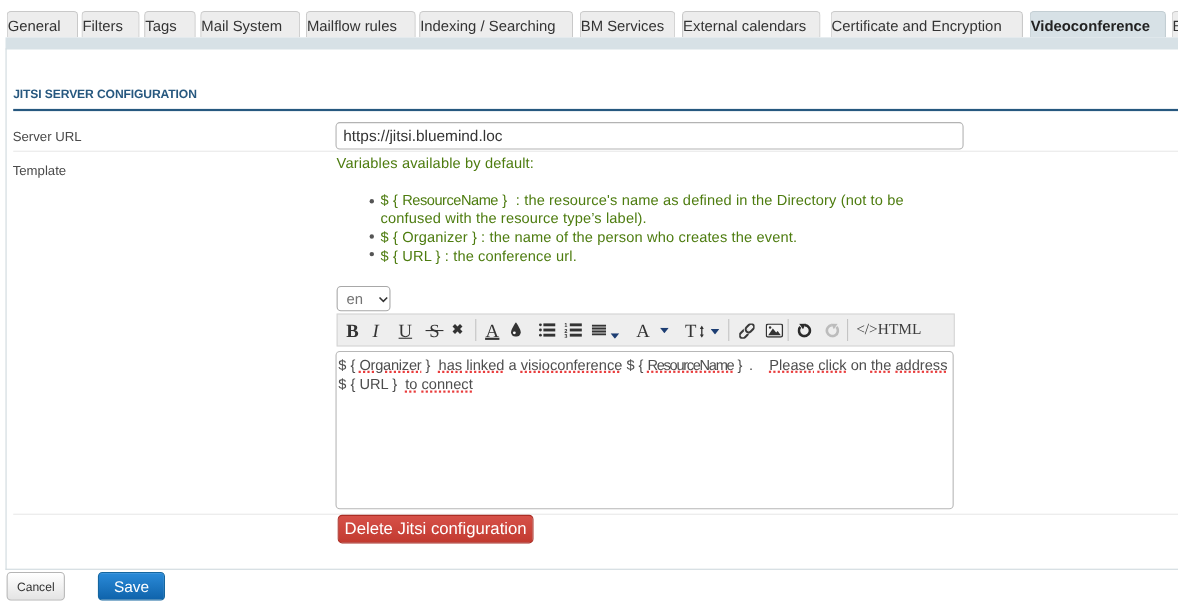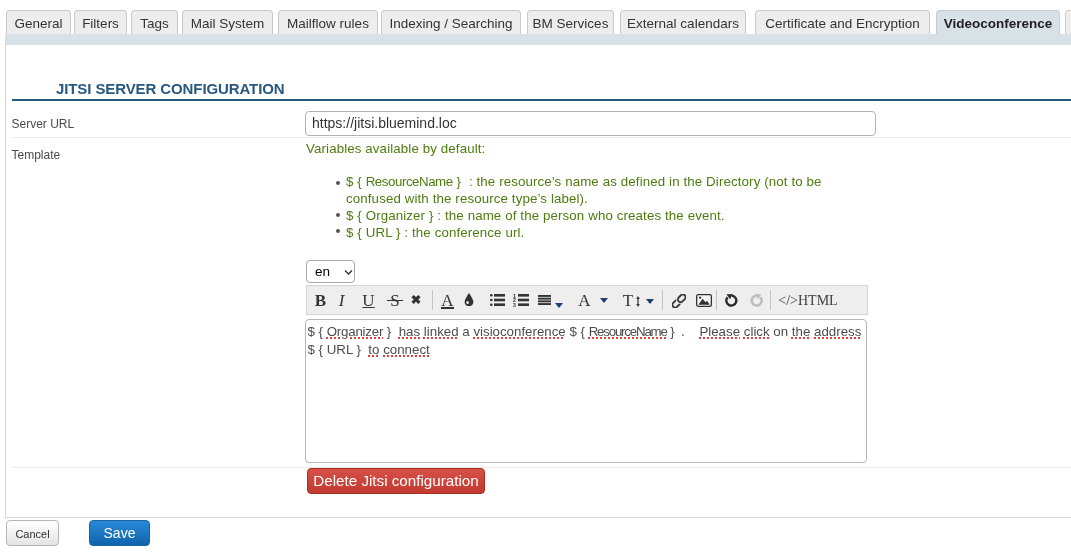--- a/index.html
+++ b/index.html
@@ -1,38 +1,38 @@
 <!DOCTYPE html>
 <html><head>
 <meta charset="utf-8">
 <style>
   html,body{margin:0;padding:0;}
   body{width:1071px;height:556px;position:relative;overflow:hidden;background:#fff;
        font-family:"Liberation Sans",sans-serif;}
   .tab{position:absolute;top:10px;height:24px;box-sizing:border-box;
        background:#ededed;border:1px solid #c9c9c9;border-bottom:none;
        border-radius:4px 4px 0 0;color:#333;font-size:13.5px;line-height:25px;
-       text-align:center;}
+       }
   .tab.active{background:#d7e1e6;border-color:#c3ced3;color:#222;font-weight:bold;}
   #bar{position:absolute;left:5px;top:34px;width:1066px;height:10.5px;background:#d7e1e6;}
   #pleft{position:absolute;left:5px;top:44px;width:1px;height:474px;background:#cfdade;}
   #pbottom{position:absolute;left:5px;top:517px;width:1066px;height:1px;background:#cfd9de;}
   .sep{position:absolute;left:12px;width:1059px;height:1px;background:#e9e9e9;}
-  #heading{position:absolute;left:12px;top:80px;color:#27587f;font-size:15px;
-           font-weight:bold;letter-spacing:-0.1px;margin-left:44px;}
+  #heading{position:absolute;left:12px;top:80px;color:#27587f;font-size:11px;
+           font-weight:bold;letter-spacing:-0.1px;}
   #hline{position:absolute;left:12px;top:98.5px;width:1059px;height:2px;background:#27587f;}
   .lbl{position:absolute;left:11.5px;color:#4a4a4a;font-size:12px;}
   #input1{position:absolute;left:305px;top:111px;width:571px;height:25px;box-sizing:border-box;
           border:1px solid #b3b3b3;border-radius:4px;font-size:14px;color:#333;
           line-height:19px;padding:0 0 2px 6px;}
   .txt{position:absolute;color:#4d7c0f;font-size:13.3px;white-space:nowrap;letter-spacing:0.12px;}
   .dot{position:absolute;width:4px;height:4px;border-radius:50%;background:#555;}
   #sel{position:absolute;left:306px;top:260px;width:49px;height:23px;box-sizing:border-box;
        border:1px solid #a8a8a8;border-radius:4px;background:#fff;}
-  #sel span{position:absolute;left:8px;top:3px;font-size:13.5px;color:#000000;}
+  #sel span{position:absolute;left:8px;top:3px;font-size:13.5px;color:#737373;}
   #toolbar{position:absolute;left:306px;top:285px;width:562px;height:30px;box-sizing:border-box;
            background:#eee;border:1px solid #d5d5d5;}
   .ti{position:absolute;top:0;height:29px;line-height:29px;color:#333;
       font-family:"Liberation Serif",serif;font-size:17px;text-align:center;}
   .tdiv{position:absolute;top:4px;width:1px;height:20px;background:#c4c4c4;}
   #textarea{position:absolute;left:305px;top:319px;width:562px;height:143.5px;box-sizing:border-box;
             border:1px solid #b7b7b7;border-radius:4px;background:#fff;
             font-size:13.3px;color:#4d4d4d;padding-left:24px;}
   #textarea .l{position:absolute;left:1.5px;white-space:nowrap;}
   .sp{text-decoration:underline;text-decoration-style:dotted;text-decoration-color:#e93c3c;

